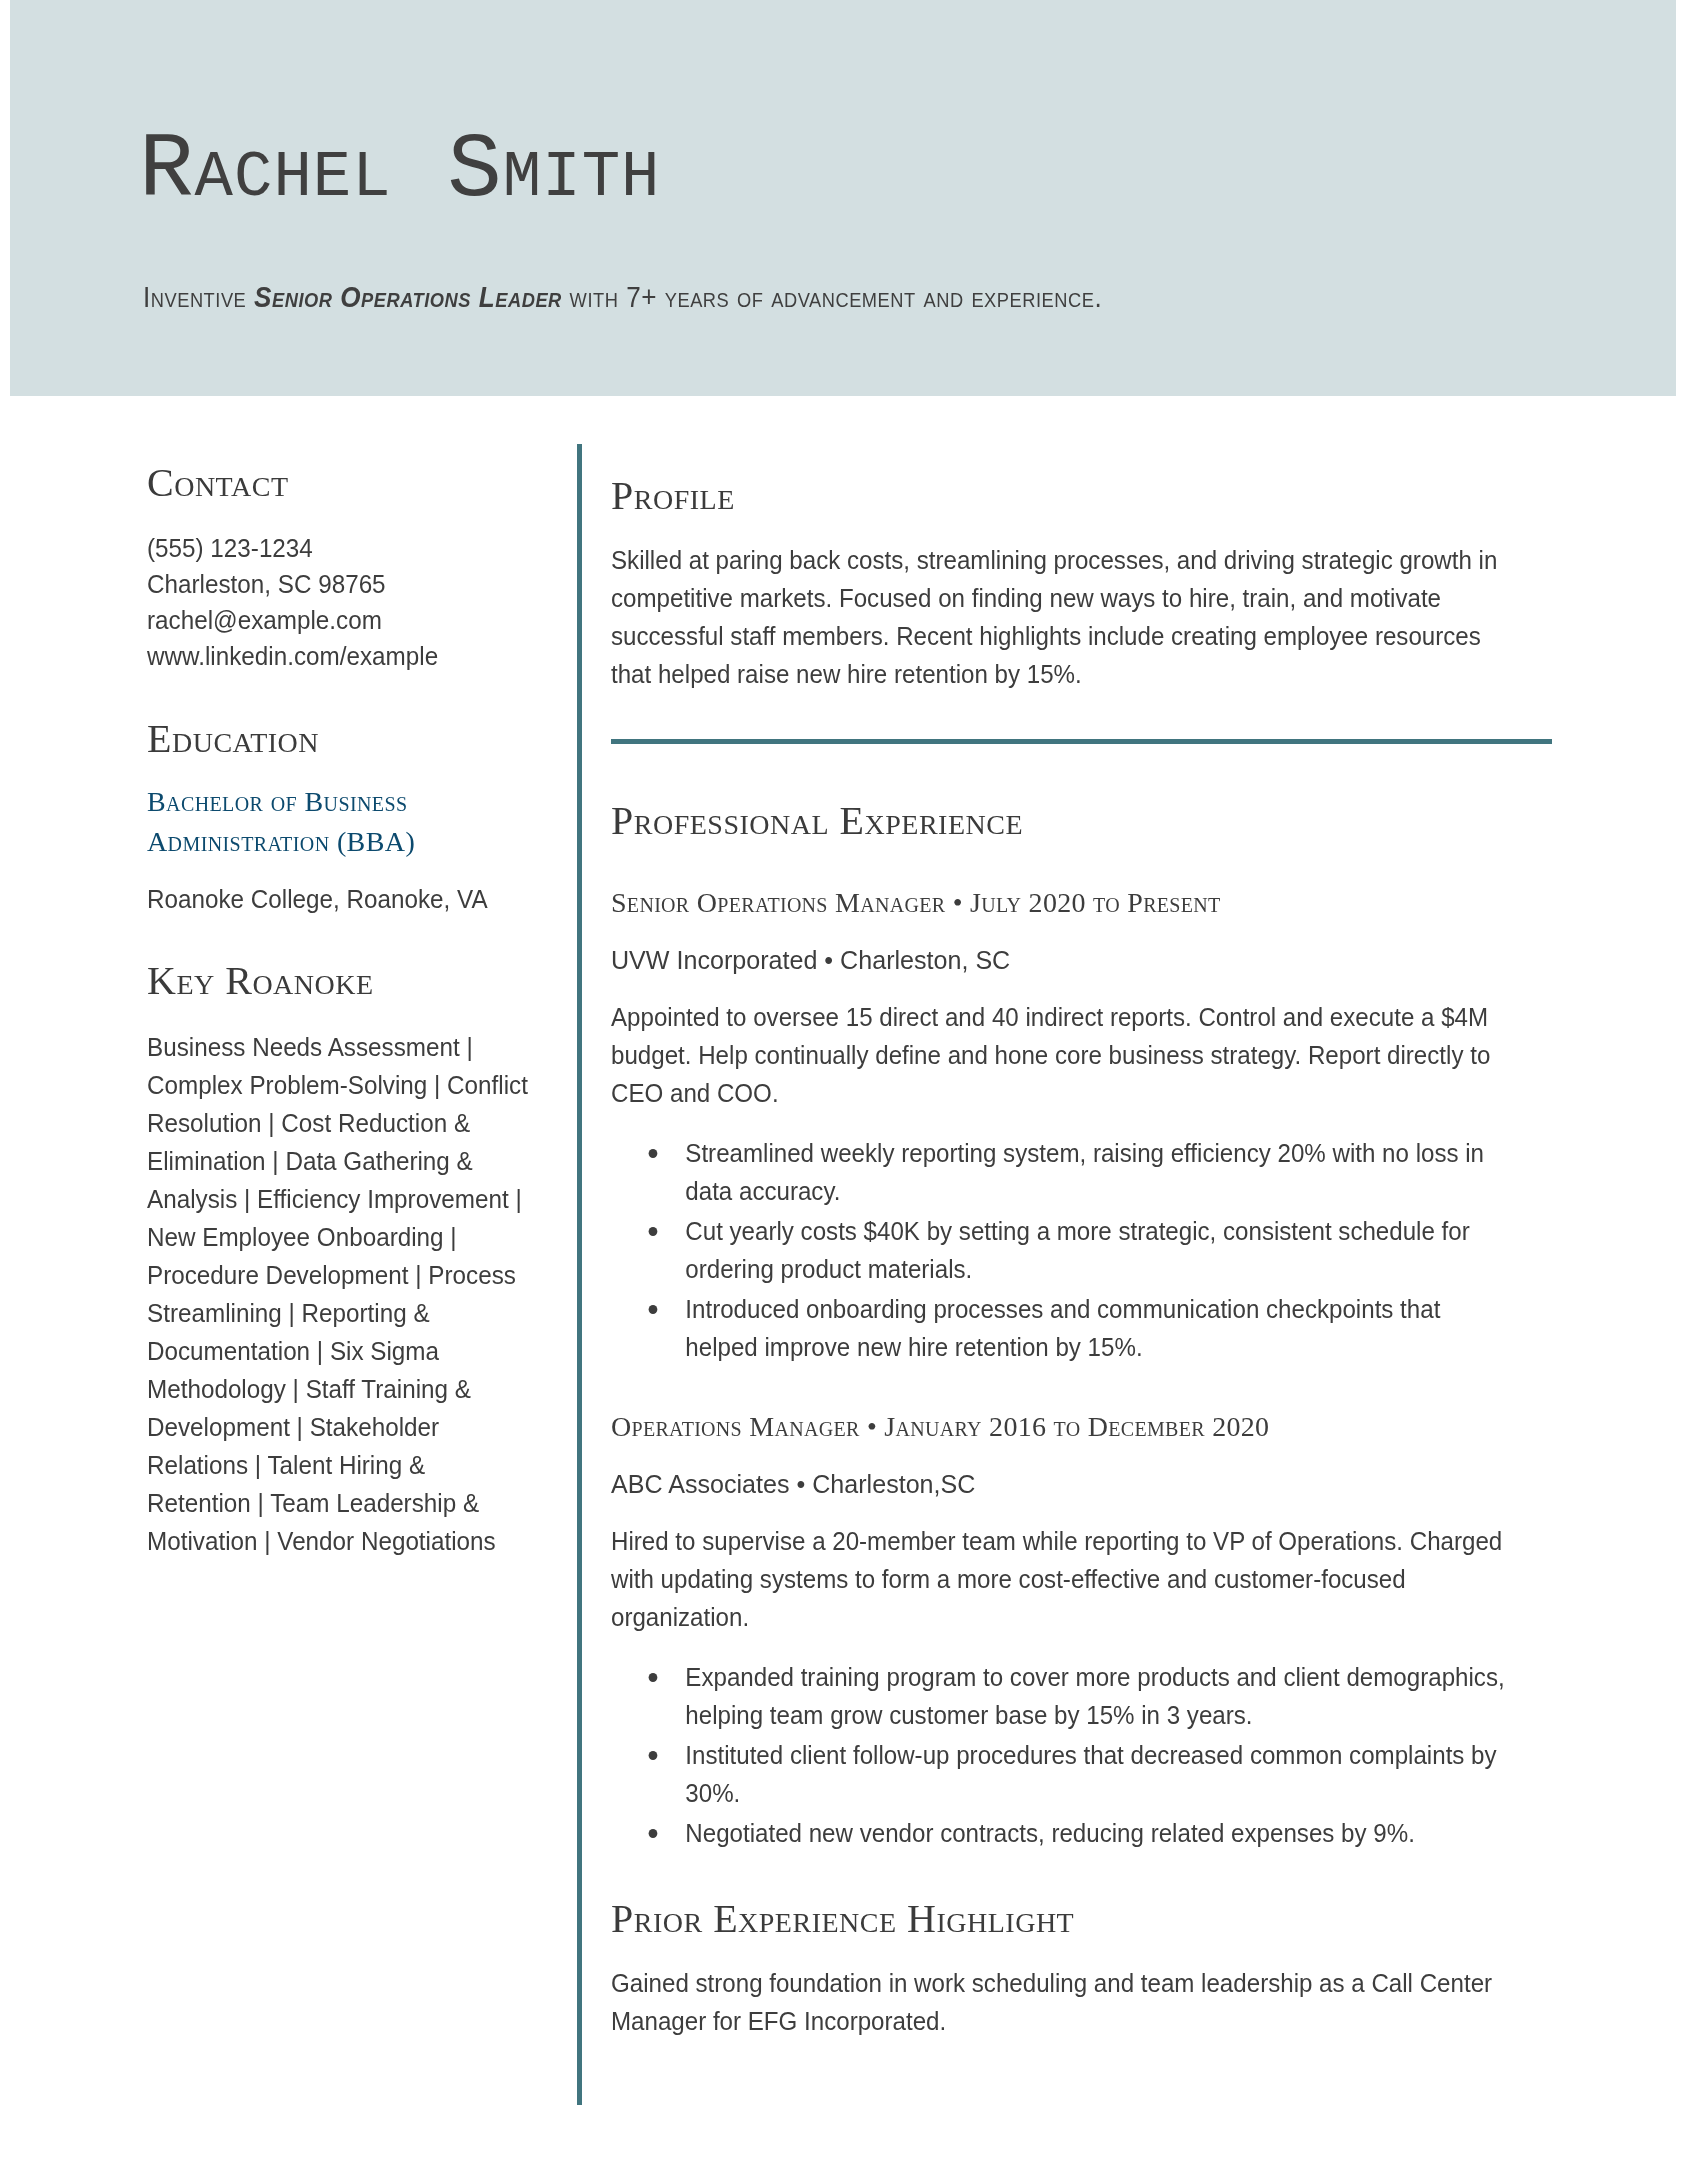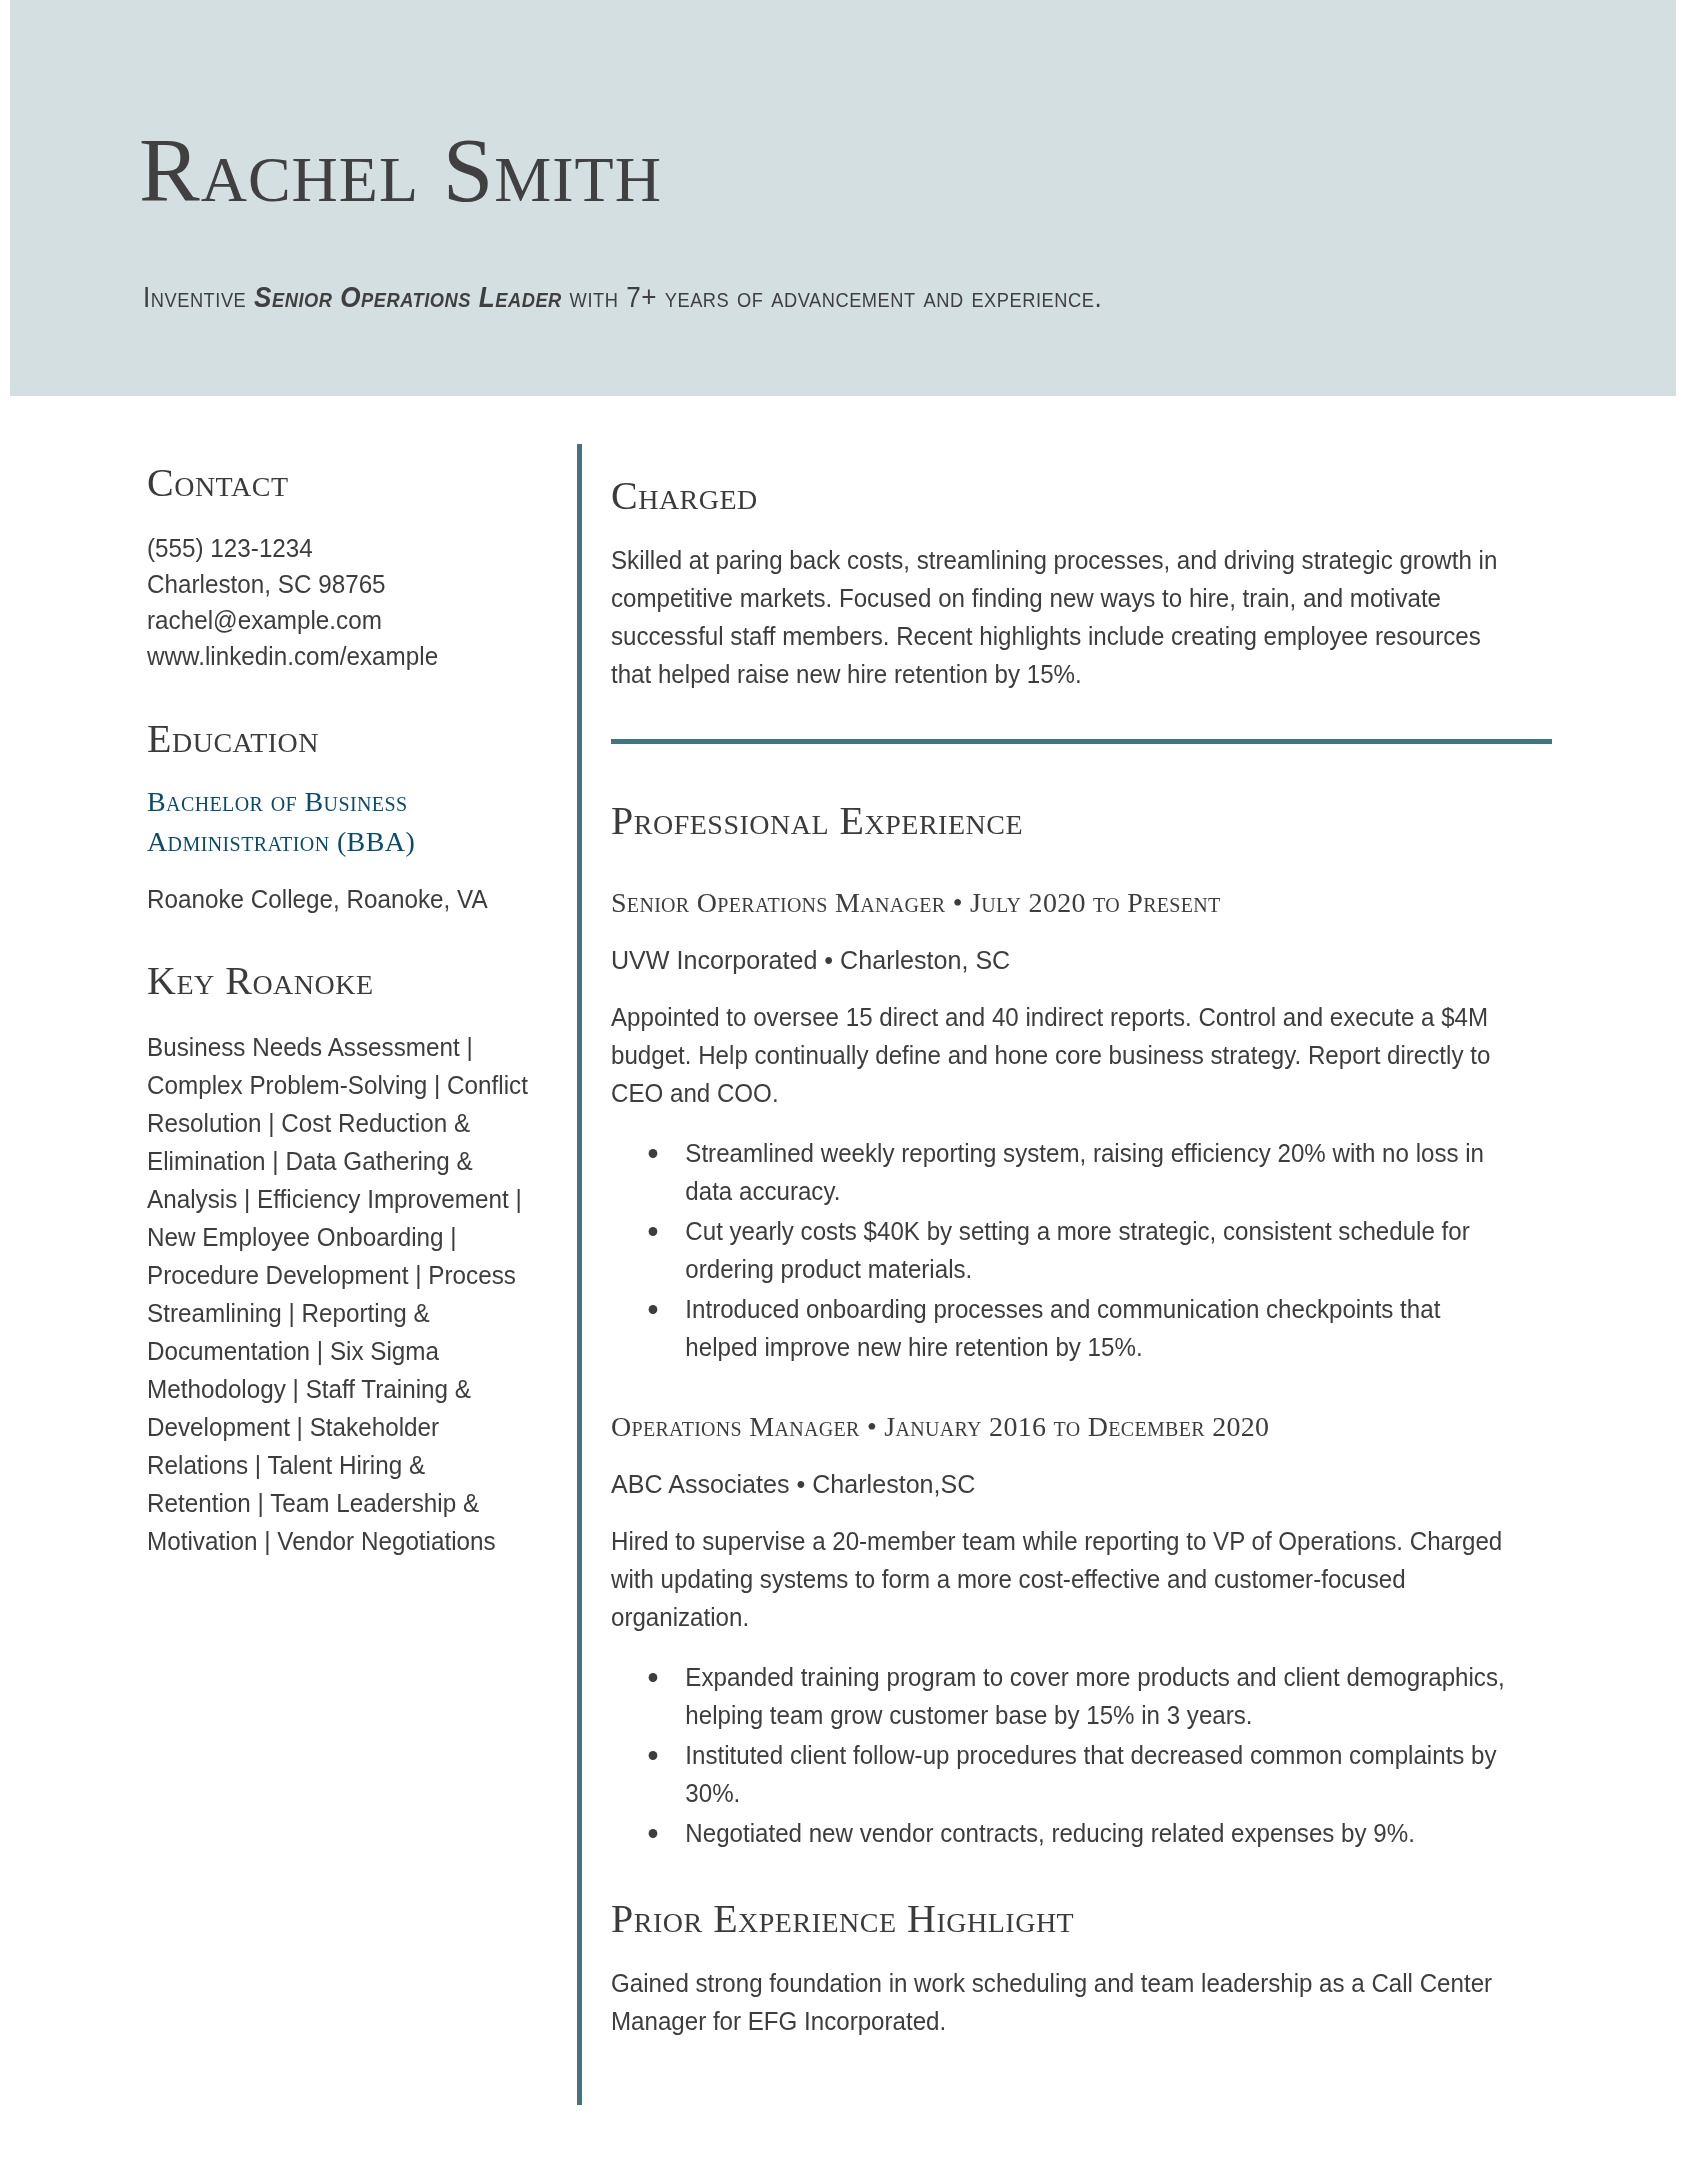--- a/index.html
+++ b/index.html
@@ -22,21 +22,21 @@
     left: 10px;
     top: 0;
     width: 1666px;
     height: 396px;
     background: #d3dfe1;
   }
   .name {
     position: absolute;
     left: 139px;
     top: 125px;
-    font-family: Liberation Serif, serif;
+    font-family: Liberation Mono, monospace;
     font-size: 91px;
     line-height: 1;
     letter-spacing: 1px;
     color: #404040;
     font-variant: small-caps;
     font-weight: 400;
     white-space: nowrap;
   }
   .tagline {
     position: absolute;
@@ -229,21 +229,21 @@
   <div class="blk">
     <div class="sec-head">Key Roanoke</div>
     <div class="skills-body">Business Needs Assessment | Complex Problem-Solving | Conflict Resolution | Cost Reduction &amp; Elimination | Data Gathering &amp; Analysis | Efficiency Improvement | New Employee Onboarding | Procedure Development | Process Streamlining | Reporting &amp; Documentation | Six Sigma Methodology | Staff Training &amp; Development | Stakeholder Relations | Talent Hiring &amp; Retention | Team Leadership &amp; Motivation | Vendor Negotiations</div>
   </div>
 
 </div>
 
 <div class="right-col">
 
   <div>
-    <div class="sec-head">Charged</div>
+    <div class="sec-head">Profile</div>
     <div class="para">Skilled at paring back costs, streamlining processes, and driving strategic growth in competitive markets. Focused on finding new ways to hire, train, and motivate successful staff members. Recent highlights include creating employee resources that helped raise new hire retention by 15%.</div>
   </div>
 
   <div class="h-divider"></div>
 
   <div style="margin-top:56px">
     <div class="sec-head">Professional Experience</div>
 
     <div class="exp-block">
       <div class="job-meta">Senior Operations Manager • July 2020 to Present</div>

